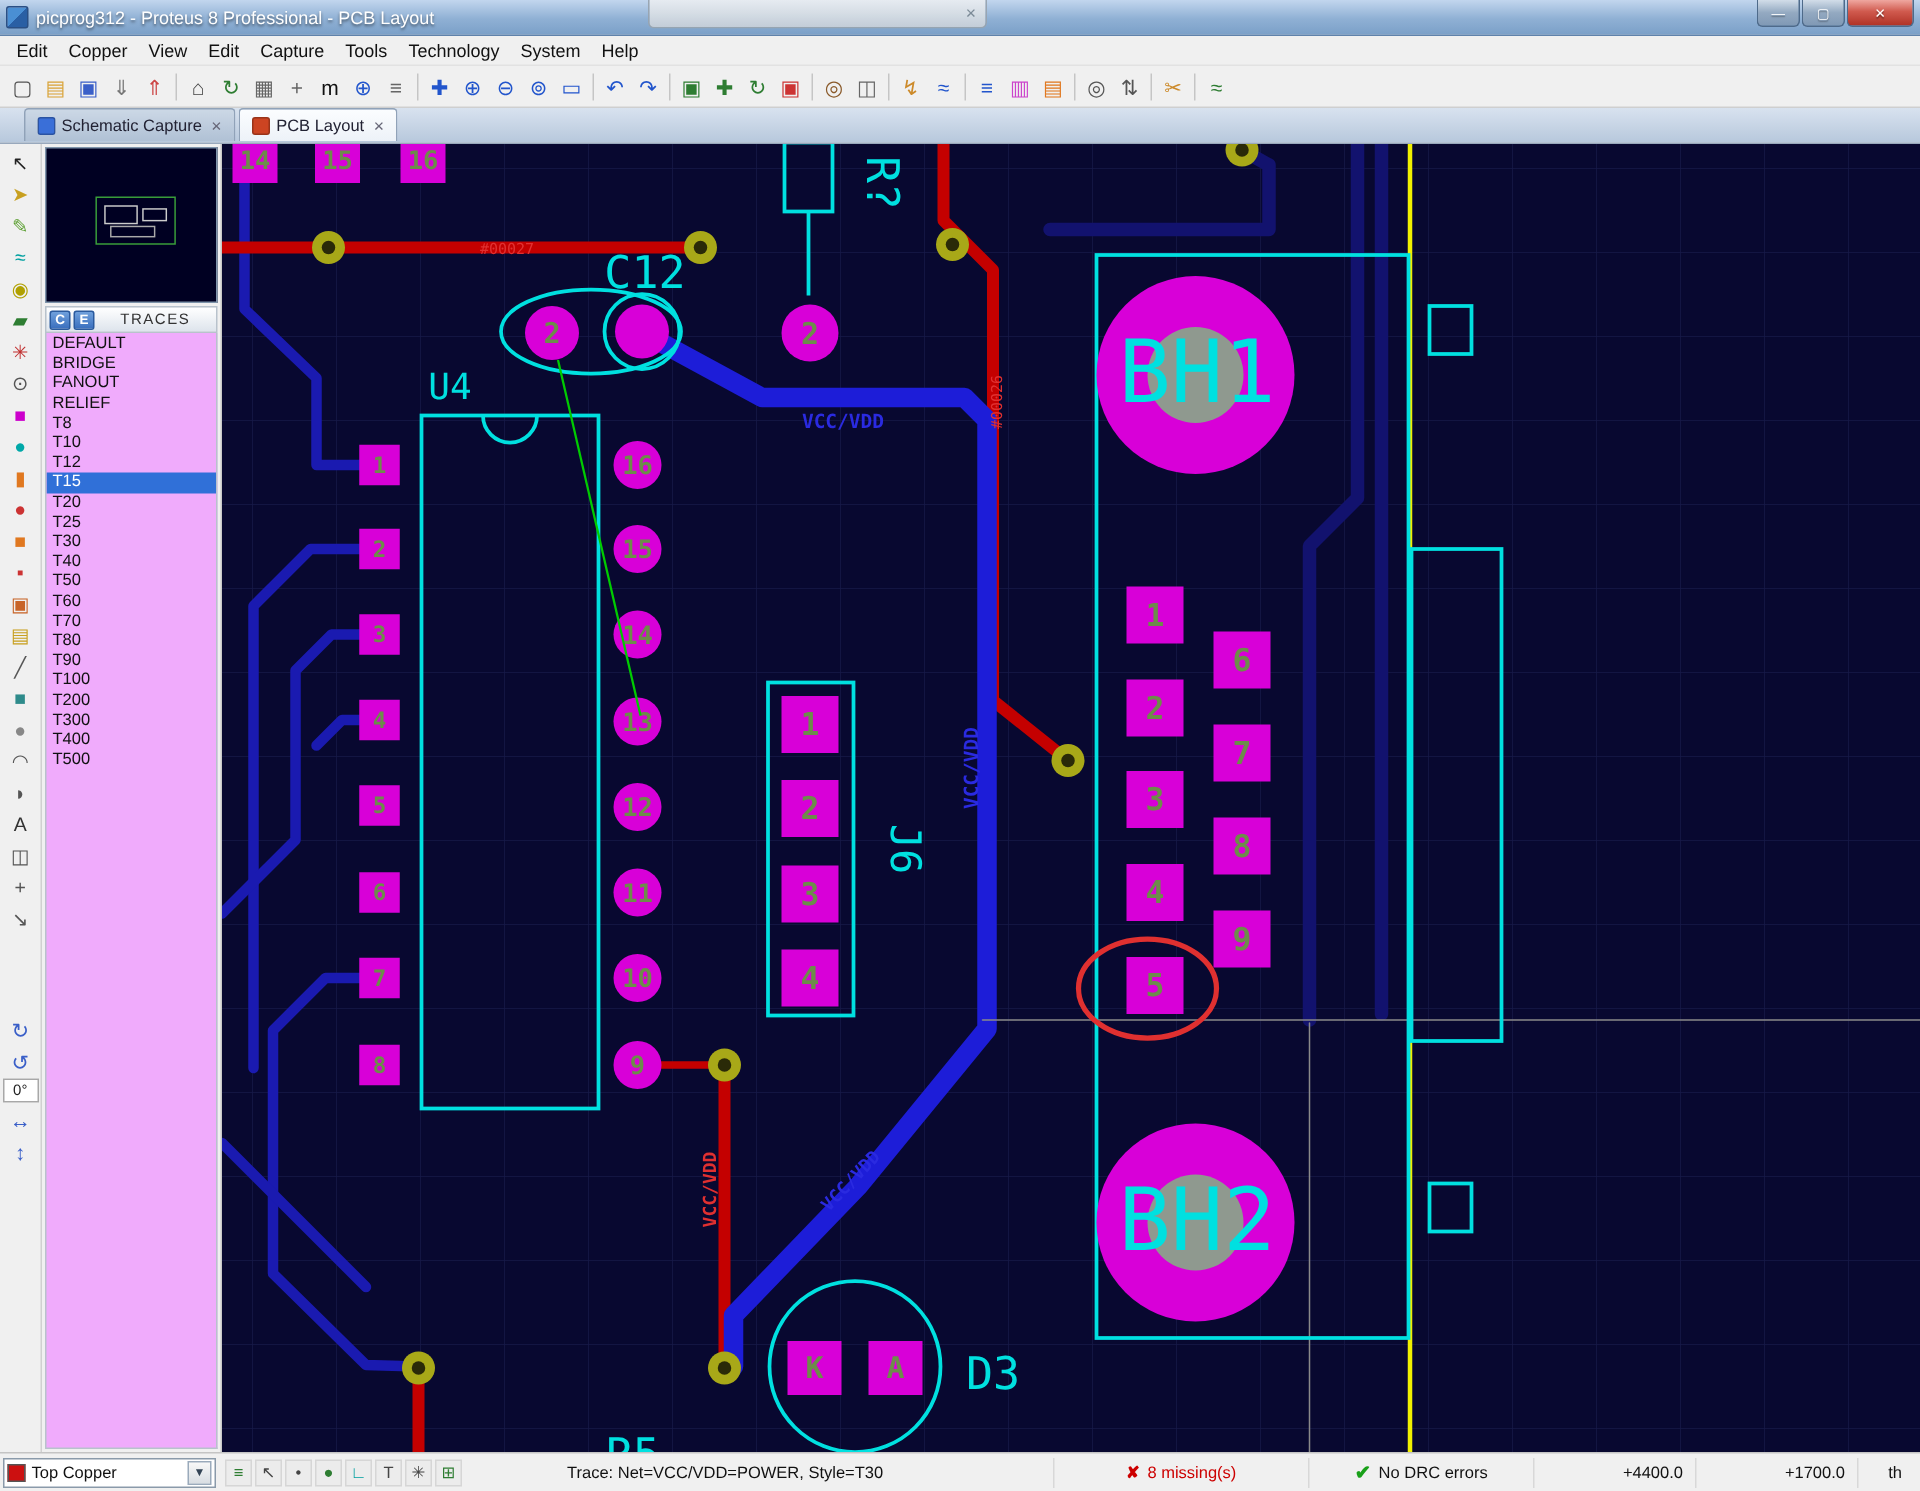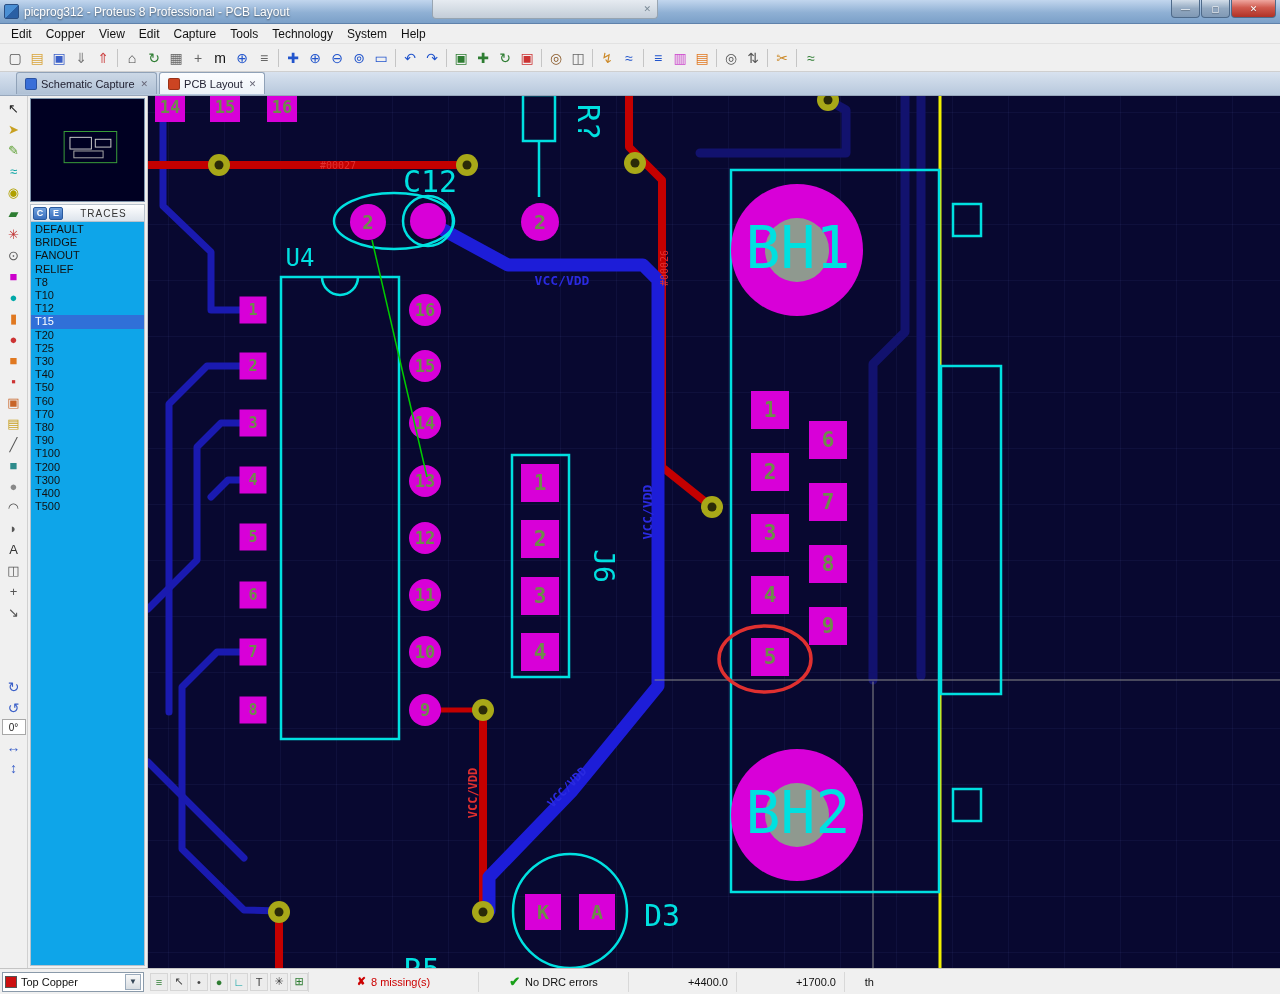--- a/index.html
+++ b/index.html
@@ -35,21 +35,21 @@
   .tool{width:22px;height:21px;display:flex;align-items:center;justify-content:center;font-size:13px}
   .rot-block{margin-top:54px;display:flex;flex-direction:column;align-items:center;gap:2px}
   .rot-block .tool{height:19px;color:#3a5fc8;font-size:14px}
   .angle-box{width:24px;height:16px;background:#fff;border:1px solid #a8a8a8;font-size:10px;display:flex;align-items:center;justify-content:center;color:#222}
 
   .sidebar{width:120px;background:#f0f0f0;display:flex;flex-direction:column;border-right:1px solid #c8c8c8}
   .overview{height:104px;margin:2px;background:#000022;border:1px solid #7e94ab;flex:0 0 104px}
   .traces-header{height:18px;display:flex;align-items:center;gap:2px;padding:0 2px;background:linear-gradient(#ffffff,#dde4ec);border:1px solid #b8c2cc;font-size:10px;color:#333;margin:0 2px;flex:0 0 18px}
   .ce-btn{width:14px;height:13px;background:linear-gradient(#6fa0dc,#3a6fbe);color:#fff;font-size:9px;font-weight:bold;display:flex;align-items:center;justify-content:center;border:1px solid #2a5a9e;border-radius:2px}
   .traces-title{flex:1;text-align:center;letter-spacing:1px}
-  .traces-list{flex:1;background:#0ea5e9;border:1px solid #b8c2cc;border-top:none;margin:0 2px 2px 2px;overflow:hidden;font-size:11px;padding-top:1px}
+  .traces-list{flex:1;background:#f0abfc;border:1px solid #b8c2cc;border-top:none;margin:0 2px 2px 2px;overflow:hidden;font-size:11px;padding-top:1px}
   .trace-item{padding:0 4px;line-height:13.2px;color:#111;white-space:nowrap}
   .trace-item.selected{background:#3070d8;color:#fff}
 
   .canvas{flex:1;position:relative;background:#080830;overflow:hidden}
   .canvas svg{position:absolute;inset:0;width:100%;height:100%}
 
   
   .statusbar{height:26px;background:#f0f0f0;border-top:1px solid #c4c4c4;display:flex;align-items:center;font-size:11px;color:#111;flex:0 0 26px}
   .layer-select{width:142px;height:20px;margin-left:2px;background:#fff;border:1px solid #8a9aaa;display:flex;align-items:center;gap:4px;padding:0 2px}
   .layer-chip{width:12px;height:12px;background:#cc1010;border:1px solid #555;flex:0 0 12px}
@@ -394,20 +394,21 @@
     <div id="status-icons">
         <span class="st-icon" style="color: rgb(46, 125, 50);">≡</span>
         <span class="st-icon" style="color: rgb(68, 68, 68);">↖</span>
         <span class="st-icon" style="color: rgb(68, 68, 68);">•</span>
         <span class="st-icon" style="color: rgb(46, 125, 50);">●</span>
         <span class="st-icon" style="color: rgb(0, 160, 160);">∟</span>
         <span class="st-icon" style="color: rgb(68, 68, 68);">T</span>
         <span class="st-icon" style="color: rgb(68, 68, 68);">✳</span>
         <span class="st-icon" style="color: rgb(46, 125, 50);">⊞</span>
       </div>
+    <div class="seg trace-info">Trace: Net=VCC/VDD=POWER, Style=T30</div>
     <div class="seg" style="width:170px">
       <span class="x-mark">✘</span>
       <span class="missing-text">8 missing(s)</span>
     </div>
     <div class="seg" style="width:150px">
       <span class="check-mark">✔</span>
       <span>No DRC errors</span>
     </div>
     <div class="seg coord">+4400.0</div>
     <div class="seg coord">+1700.0</div>

